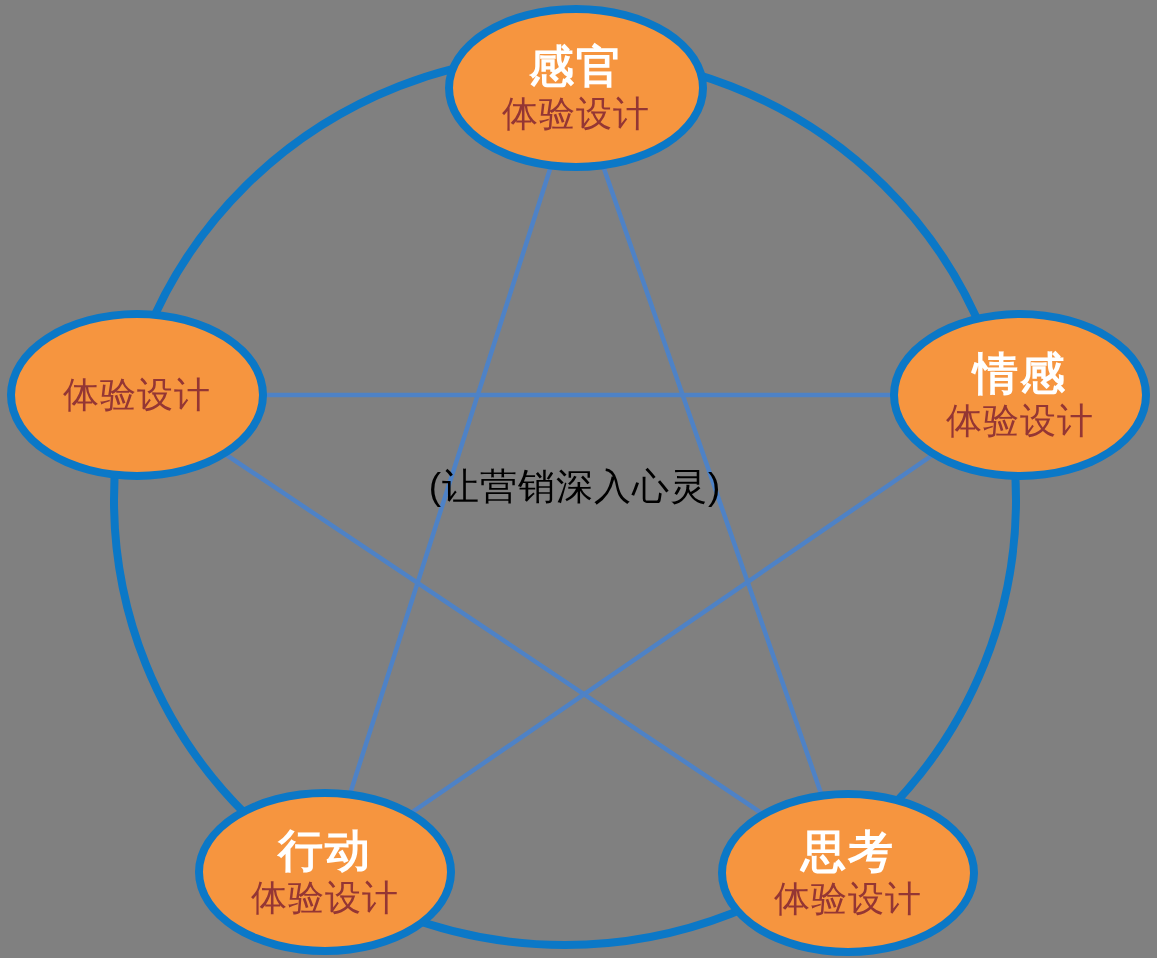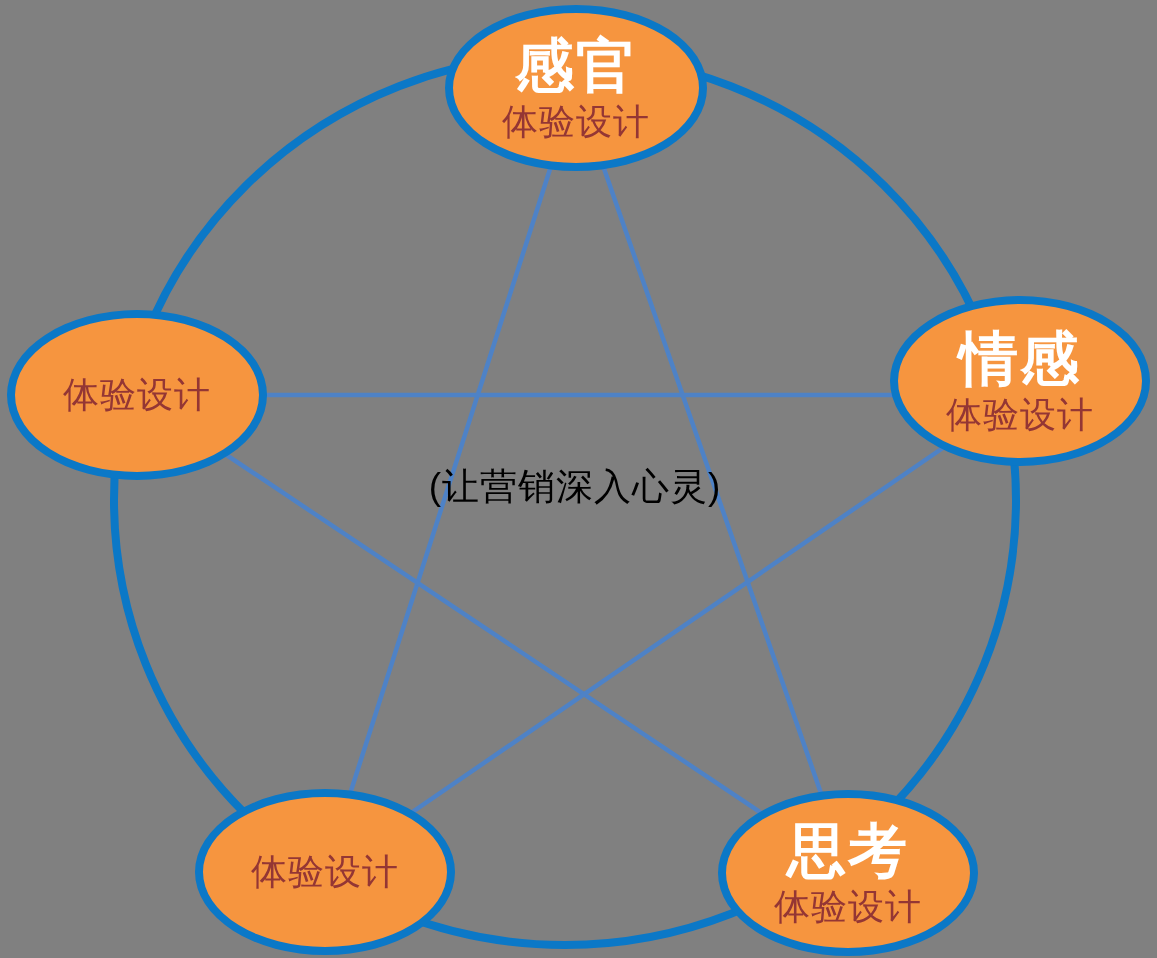--- a/index.html
+++ b/index.html
@@ -33,35 +33,35 @@
     border: 8px solid var(--node-border, #0B78C7);
     border-radius: 50%;
     display: flex;
     flex-direction: column;
     align-items: center;
     justify-content: center;
     text-align: center;
   }
   .node-title {
     color: var(--node-title, #FFFFFF);
-    font-size: 59px;
+    font-size: 45px;
     font-weight: bold;
     line-height: 1.15;
     letter-spacing: 2px;
   }
   .node-sub {
     color: var(--node-subtitle, #943634);
     font-size: 36px;
     font-weight: normal;
     line-height: 1.15;
     letter-spacing: 1px;
   }
   .node-top          { left: 445px; top:   5px; width: 262px; height: 166px; }
   .node-left         { left:   7px; top: 310px; width: 260px; height: 170px; }
-  .node-right        { left: 890px; top: 296px; width: 260px; height: 170px; text-align: center; }
+  .node-right        { left: 890px; top: 310px; width: 260px; height: 170px; text-align: center; }
   .node-bottom-left  { left: 195px; top: 789px; width: 260px; height: 166px; }
   .node-bottom-right { left: 718px; top: 790px; width: 260px; height: 166px; }
   .center-label {
     position: absolute;
     left: 365px; top: 463px;
     width: 420px;
     text-align: center;
     color: var(--center-text, #000000);
   }
   .center-title {
@@ -102,20 +102,21 @@
     <div class="node-title">情感</div>
     <div class="node-sub">体验设计</div>
   </div>
 
   <div class="node node-bottom-right">
     <div class="node-title">思考</div>
     <div class="node-sub">体验设计</div>
   </div>
 
   <div class="node node-bottom-left">
+    <div class="node-title">行动</div>
     <div class="node-sub">体验设计</div>
   </div>
 
   <div class="node node-left">
     <div class="node-sub">体验设计</div>
   </div>
 
   <div class="center-label">
     <div class="center-sub">(让营销深入心灵)</div>
   </div>

